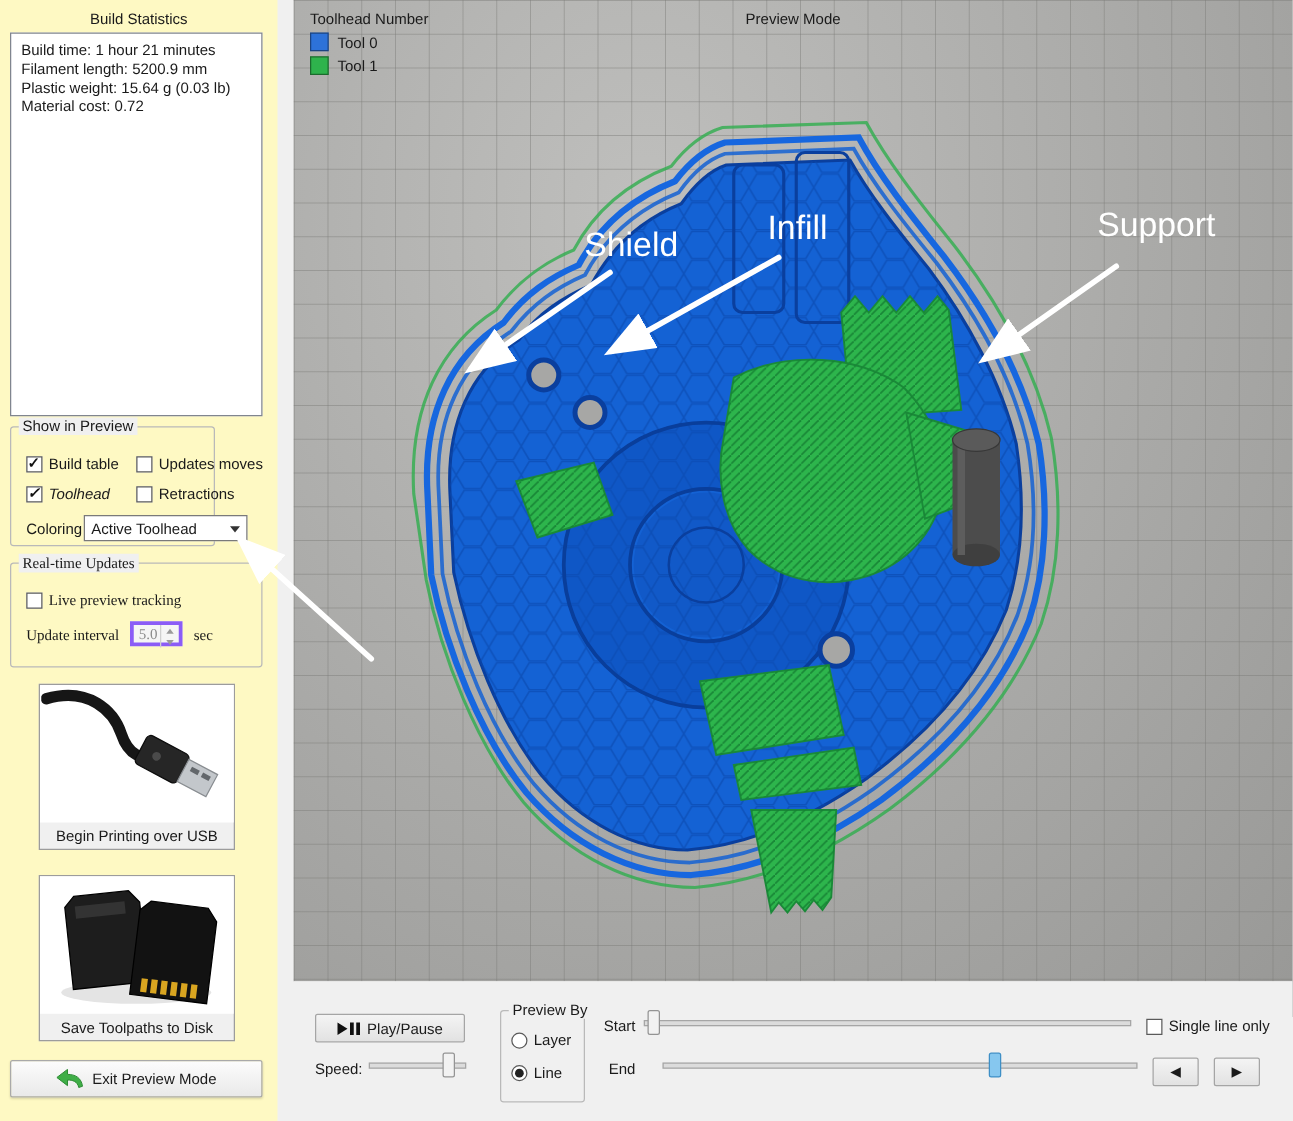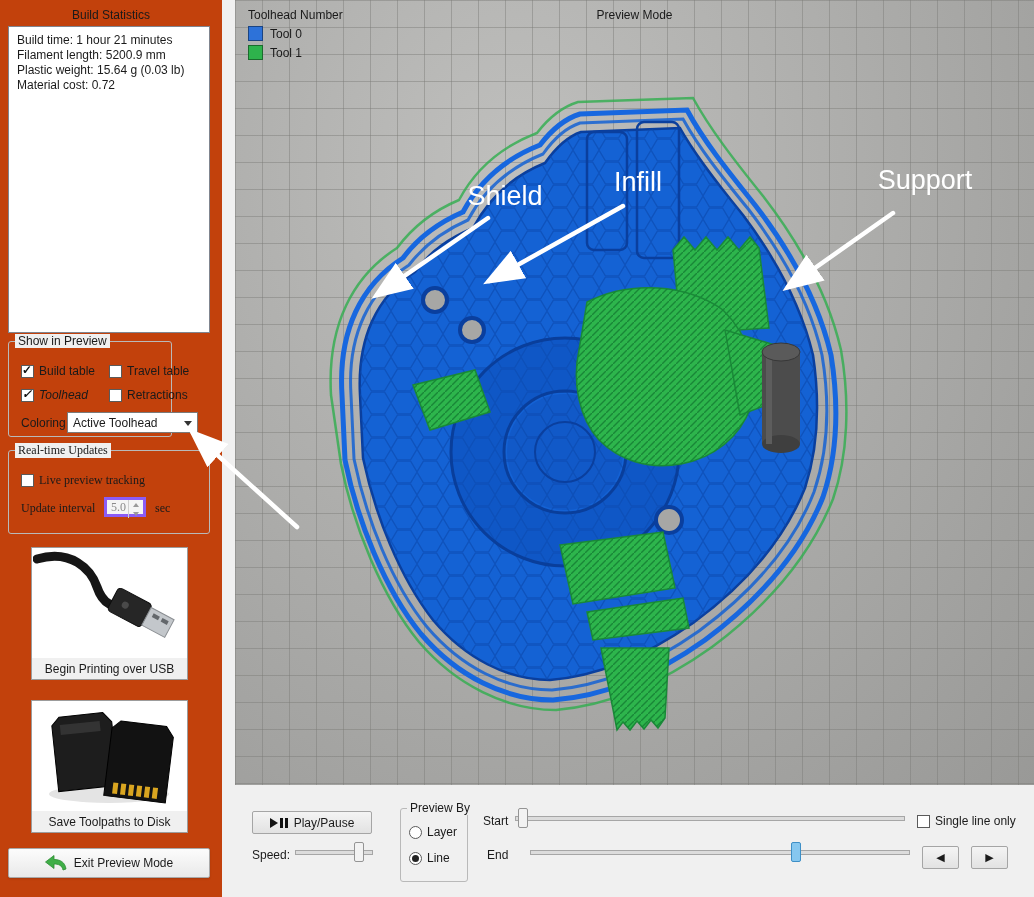--- a/index.html
+++ b/index.html
@@ -3,21 +3,21 @@
 <meta charset="utf-8">
 <style>
   html,body{margin:0;padding:0;}
   body{width:1034px;height:897px;overflow:hidden;background:#f0f0f0;
        font-family:"Liberation Sans",sans-serif;font-size:12px;color:#1a1a1a;
        -webkit-font-smoothing:antialiased;}
   .abs{position:absolute;}
   #app{position:relative;width:1034px;height:897px;}
 
   
-  #sidebar{position:absolute;left:0;top:0;width:222px;height:897px;background:#c2410c;}
+  #sidebar{position:absolute;left:0;top:0;width:222px;height:897px;background:#fef9c3;}
   .bs-title{position:absolute;top:8px;left:0;width:222px;text-align:center;}
   .stats-box{position:absolute;left:8px;top:26px;width:202px;height:307px;background:#fff;
              border:1px solid #80858f;box-sizing:border-box;padding:6px 8px;line-height:15px;}
   .group{position:absolute;border:1px solid #b9b9b9;border-radius:3px;box-sizing:border-box;}
   .gtitle{position:absolute;top:-8px;left:6px;background:#f0f0f0;padding:0 3px;white-space:nowrap;}
   .grp-show{left:8px;top:341px;width:164px;height:96px;}
   .grp-rt{left:8px;top:450px;width:202px;height:84px;font-family:Liberation Serif, serif;}
 
   .cb,.radio-row{position:absolute;display:flex;align-items:center;gap:5px;cursor:default;white-space:nowrap;}
   .box{width:13px;height:13px;background:#fff;border:1px solid #5a5a5a;box-sizing:border-box;position:relative;flex:0 0 13px;}
@@ -94,21 +94,21 @@
     </div>
 
     <div class="group grp-show">
       <span class="gtitle">Show in Preview</span>
       <label class="cb" style="left:12px;top:22px;">
         <span class="box on"></span>
         <span>Build table</span>
       </label>
       <label class="cb" style="left:100px;top:22px;">
         <span class="box"></span>
-        <span>Travel table</span>
+        <span>Updates moves</span>
       </label>
       <label class="cb" style="left:12px;top:46px;font-style:italic;">
         <span class="box on"></span>
         <span>Toolhead</span>
       </label>
       <label class="cb" style="left:100px;top:46px;">
         <span class="box"></span>
         <span>Retractions</span>
       </label>
       <span class="abs" style="left:12px;top:74px;">Coloring</span>

